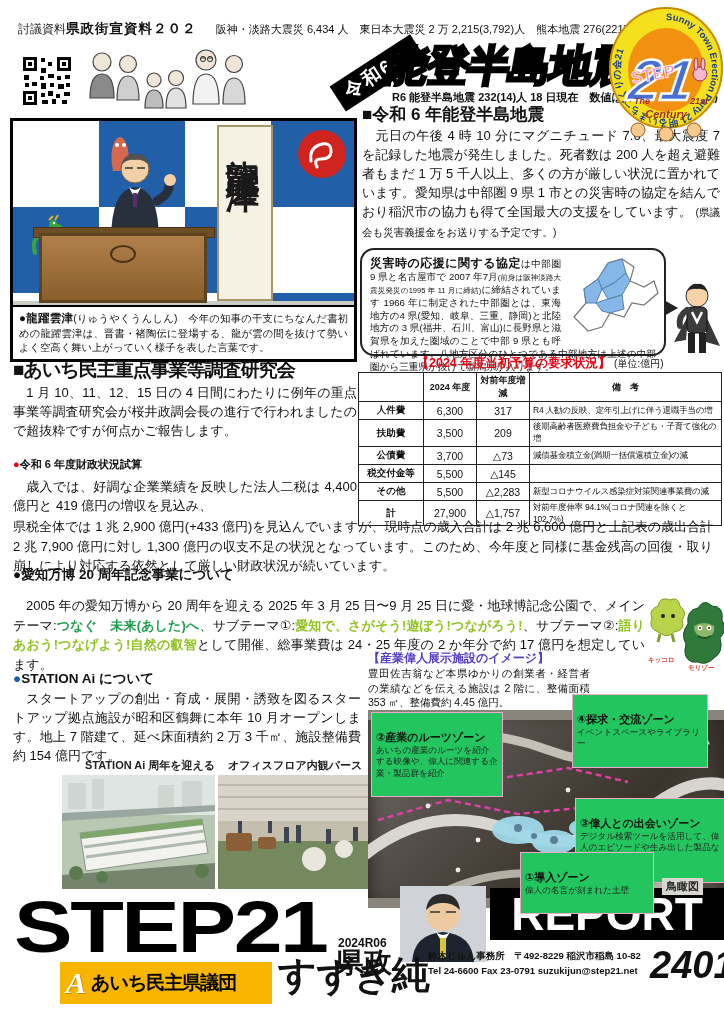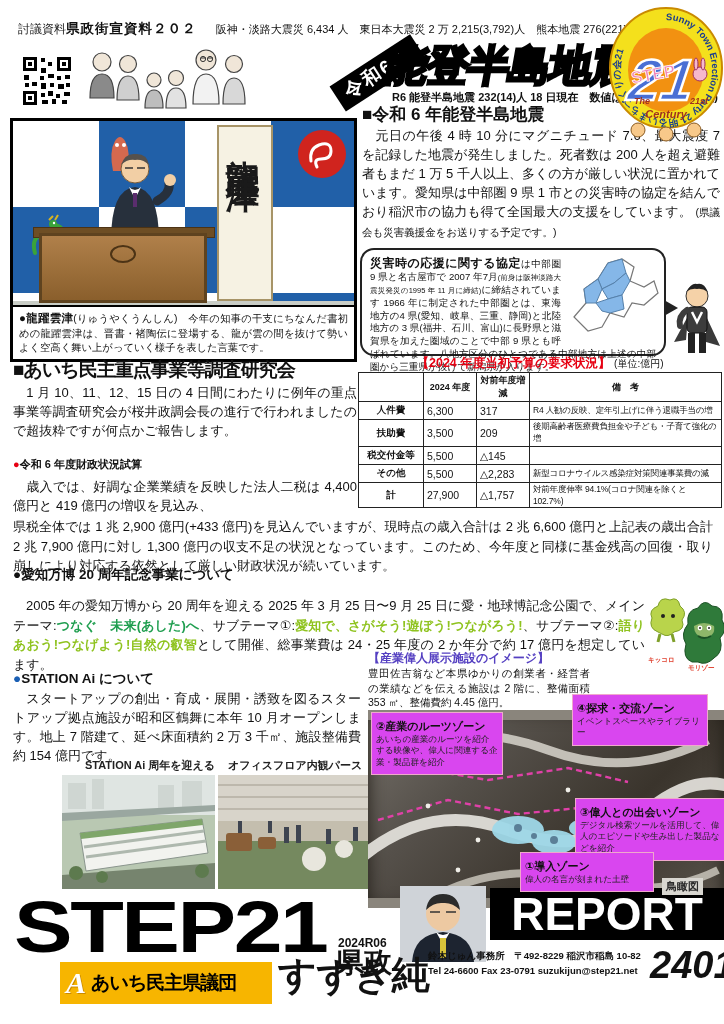--- a/index.html
+++ b/index.html
@@ -65,21 +65,21 @@
   .hero{position:absolute;left:672px;top:282px;width:50px;height:76px;}
 
   
   .tbl-title{position:absolute;left:358px;top:355px;width:364px;text-align:center;
       font-weight:bold;font-size:12.5px;white-space:nowrap;}
   .tbl-title .red{color:#e60012;}
   .tbl-title .unit{color:#111;font-size:10px;font-weight:normal;}
   table.budget{position:absolute;left:358px;top:372px;width:364px;border-collapse:collapse;}
   table.budget td,table.budget th{border:1.4px solid #222;padding:1px 3px;height:15px;}
   .c-label{width:58px;text-align:center;font-size:9.5px;font-weight:bold;}
-  .c-num{width:46px;text-align:left;font-size:10.5px;padding-right:5px;}
+  .c-num{width:46px;text-align:center;font-size:10.5px;padding-right:5px;}
   .c-remark{font-size:8.5px;letter-spacing:-0.2px;}
   .hdr{font-size:9px;text-align:center;font-weight:bold;}
 
   
   .research-h{position:absolute;left:13px;top:357px;font-size:19px;font-weight:900;letter-spacing:-1px;}
   .research-p{position:absolute;left:13px;top:383px;width:344px;font-size:13px;line-height:1.47;
       text-align:justify;}
   .fiscal-h{position:absolute;left:13px;top:457px;font-size:11px;font-weight:900;}
   .fiscal-h .rdot{color:#e60012;}
   .fiscal-p{position:absolute;left:13px;top:477px;width:344px;font-size:13px;line-height:1.47;
@@ -107,21 +107,21 @@
   .ph1{left:62px;width:153px;}
   .ph2{left:218px;width:150px;}
 
   
   .fac-h{position:absolute;left:368px;top:650px;font-size:12px;font-weight:900;color:#5540c2;}
   .fac-p{position:absolute;left:368px;top:666px;width:222px;font-size:10.5px;line-height:1.4;
       text-align:justify;}
   .fac-img{position:absolute;left:368px;top:710px;width:356px;height:198px;overflow:hidden;
       background:linear-gradient(135deg,#76716a 0%,#55504a 30%,#3a342c 65%,#5a544c 100%);
       box-shadow:inset 0 0 18px #201c16;}
-  .zone{position:absolute;background:#d946ef;border:1.6px solid #f0a8cc;padding:6px 4px;z-index:4;}
+  .zone{position:absolute;background:#22c55e;border:1.6px solid #f0a8cc;padding:17px 4px;z-index:4;}
   .zone-t{font-size:11px;font-weight:900;color:#111;}
   .zone-d{font-size:8.6px;line-height:1.32;color:#222;}
   .z4{left:572px;top:694px;width:126px;}
   .z2{left:371px;top:712px;width:122px;}
   .z3{left:575px;top:798px;width:142px;}
   .z1{left:520px;top:852px;width:124px;}
   .map-label{position:absolute;left:662px;top:866px;font-size:11px;font-weight:900;color:#2b2b2b;
       background:#d8d6d0;padding:1px 4px;z-index:4;margin-top:12px;}
 
   
@@ -341,20 +341,26 @@
           <td class="c-num">317</td>
           <td class="c-remark">R4 人勧の反映、定年引上げに伴う退職手当の増</td>
     </tr>
     <tr>
       <td class="c-label">扶助費</td>
           <td class="c-num">3,500</td>
           <td class="c-num">209</td>
           <td class="c-remark">後期高齢者医療費負担金や子ども・子育て強化の増</td>
     </tr>
     <tr>
+      <td class="c-label">公債費</td>
+          <td class="c-num">3,700</td>
+          <td class="c-num">△73</td>
+          <td class="c-remark">減債基金積立金(満期一括償還積立金)の減</td>
+    </tr>
+    <tr>
       <td class="c-label">税交付金等</td>
           <td class="c-num">5,500</td>
           <td class="c-num">△145</td>
           <td class="c-remark"></td>
     </tr>
     <tr>
       <td class="c-label">その他</td>
           <td class="c-num">5,500</td>
           <td class="c-num">△2,283</td>
           <td class="c-remark">新型コロナウイルス感染症対策関連事業費の減</td>

